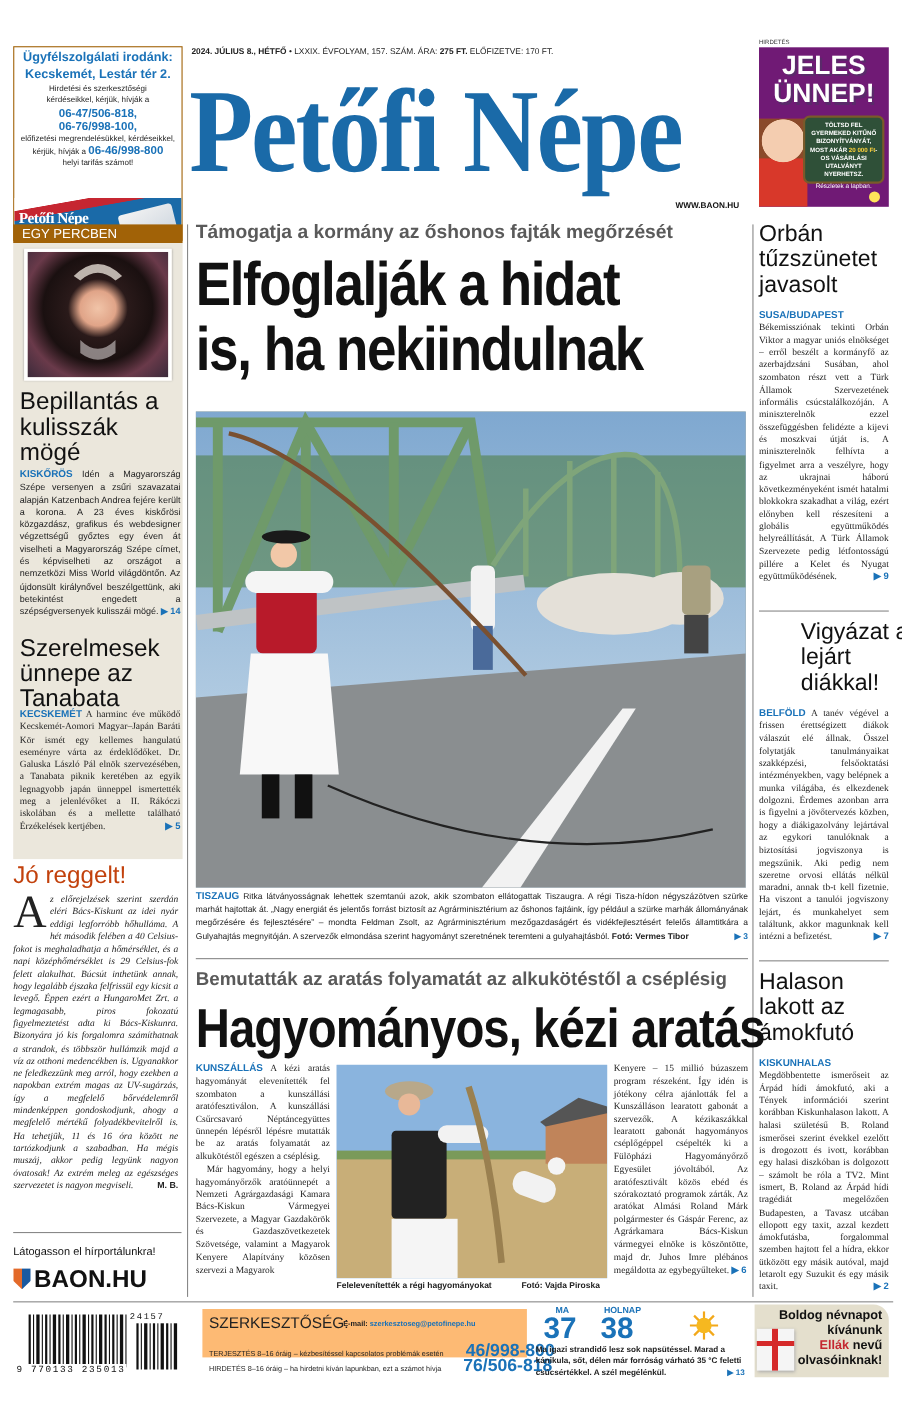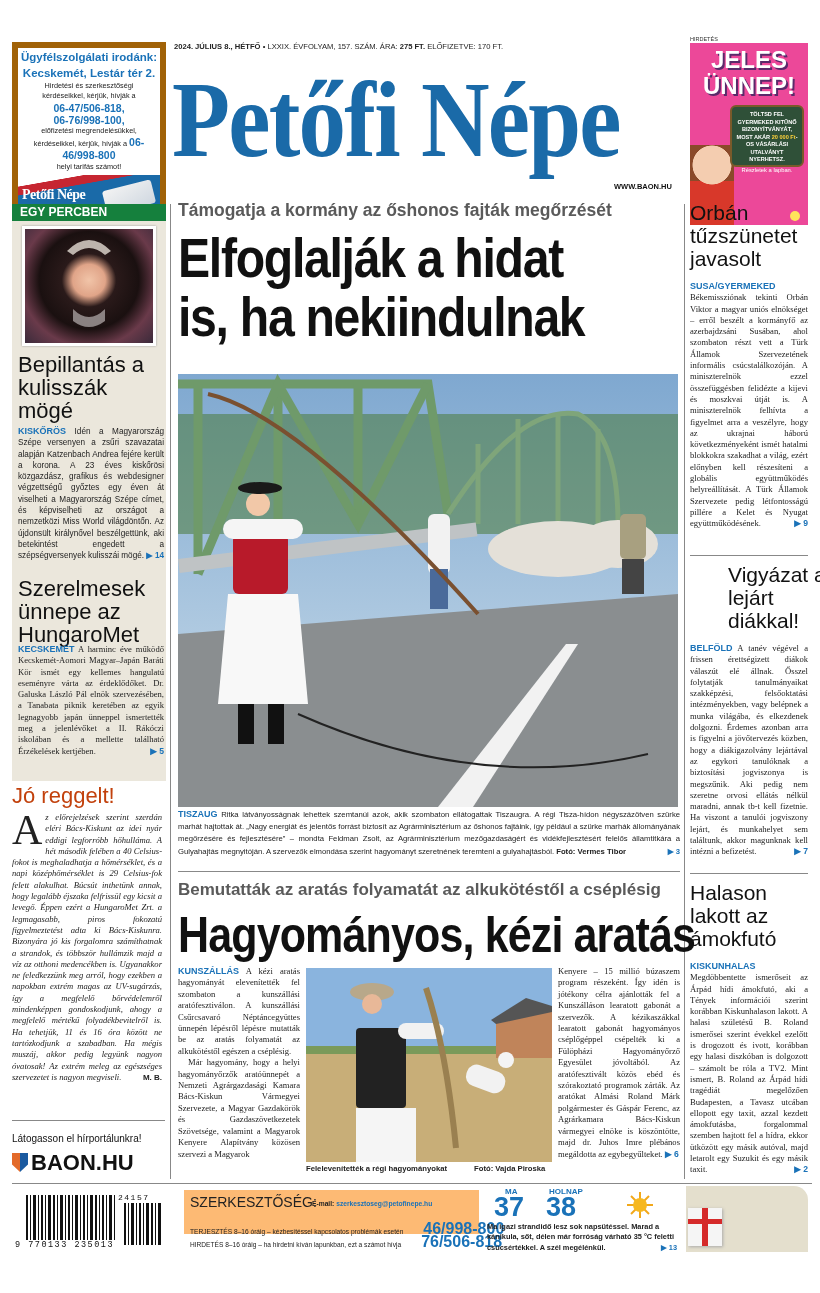--- a/index.html
+++ b/index.html
@@ -3,46 +3,46 @@
 <meta charset="utf-8">
 <style>
 *{box-sizing:border-box;margin:0;padding:0}
 body{width:820px;height:1293px;background:#fff;font-family:"Liberation Sans",sans-serif;color:#111;position:relative;overflow:hidden}
 .abs{position:absolute}
 .serif{font-family:"Liberation Serif",serif}
 .kicker{font-family:"Liberation Sans",sans-serif;font-weight:bold;color:#1a72b8;font-size:9px}
 .ref{color:#1a72b8;font-weight:bold;font-family:"Liberation Sans",sans-serif;float:right}
 .just{text-align:justify;hyphens:auto}
 
-#svc{left:12px;top:42px;width:154px;height:177px;border:6px solid #a16207;text-align:center;overflow:hidden}
+#svc{left:12px;top:42px;width:154px;height:177px;border:1px solid #a16207;text-align:center;overflow:hidden}
 #svc .h{color:#1a72b8;font-weight:bold;font-size:11.5px;line-height:13px;margin-top:3px}
 #svc .t{font-size:7.3px;line-height:10px;color:#222}
 #svc .ph{color:#1a72b8;font-weight:bold;font-size:10.5px;line-height:12px}
 #svc .foot{position:absolute;left:0;bottom:0;width:100%;height:38px;background:linear-gradient(170deg,#fff 0,#fff 18%,#c62631 19%,#c62631 32%,#1a6aa8 33%)}
 #svc .foot .logo{position:absolute;left:4px;top:12px;color:#fff;font-family:"Liberation Serif",serif;font-weight:bold;font-size:14px;letter-spacing:-0.5px}
 #svc .foot .url{position:absolute;left:8px;bottom:2px;color:#fff;font-size:5.5px;font-weight:bold}
 #svc .foot .paper{position:absolute;right:6px;top:10px;width:50px;height:24px;background:linear-gradient(160deg,#f3f3f3,#cfd7e0);transform:rotate(-14deg);border-radius:3px}
 
 #dateline{left:174px;top:42px;font-size:7.6px;color:#222;white-space:nowrap}
 #dateline b{font-weight:bold}
 
 #masthead{left:172px;top:60px;font-family:"Liberation Serif",serif;font-weight:bold;color:#1a6aa8;font-size:108px;letter-spacing:-2px;line-height:120px;transform:scaleX(0.88);transform-origin:left top;white-space:nowrap}
 #wwwurl{left:614px;top:182px;font-size:7.5px;font-weight:bold;color:#111}
 
 #ad-label{left:690px;top:36px;font-size:5.5px;color:#333}
-#ad{left:690px;top:43px;width:118px;height:182px;background:#ec4899;overflow:hidden}
+#ad{left:690px;top:43px;width:118px;height:145px;background:#701a75;overflow:hidden}
 #ad .t1{position:absolute;left:0;width:100%;text-align:center;top:4px;color:#fff;font-weight:bold;font-size:24px;line-height:26px;text-shadow:2px 2px 0 #5a2a6a}
 #ad .girl{position:absolute;left:0;bottom:0;width:44px;height:80px;background:radial-gradient(circle at 50% 25%,#f4cdb0 0,#f4cdb0 30%,transparent 31%),linear-gradient(#8a4a2a,#8a4a2a) 0 0/100% 45% no-repeat,#d8382a}
 #ad .board{position:absolute;left:40px;top:62px;width:74px;height:62px;background:#2f5038;border:2px solid #7a5a2a;border-radius:6px;color:#fff;font-size:5.6px;line-height:7.5px;text-align:center;padding:4px 2px;font-weight:bold}
 #ad .board .y{color:#ffd23a}
 #ad .board .s{font-weight:normal;font-size:5.8px;margin-top:3px}
 #ad .bulb{position:absolute;right:8px;bottom:4px;width:10px;height:10px;border-radius:50%;background:#ffe45a}
 #ad .code{position:absolute;right:1px;top:12px;font-size:4px;color:#fff;writing-mode:vertical-rl}
 
-#egy{left:12px;top:204px;width:154px;height:17px;background:#15803d;color:#fff;font-weight:bold;font-size:12px;padding-left:8px;line-height:17px}
+#egy{left:12px;top:204px;width:154px;height:17px;background:#a16207;color:#fff;font-weight:normal;font-size:12px;padding-left:8px;line-height:17px}
 #leftbg{left:12px;top:221px;width:154px;height:560px;background:#ebe7dc}
 #mainphoto-left{left:22px;top:226px;width:134px;height:120px;background:radial-gradient(ellipse at 50% 45%,#f1c4a8 0,#e0a488 18%,#2a1a1a 30%,#1a1010 55%,#6a3a4a 75%,#3a2a3a 100%);border:3px solid #fff;box-shadow:0 0 2px #999}
 .lh{font-size:22px;line-height:23px;color:#111}
 #h-bep{left:18px;top:353px}
 #b-bep{left:18px;top:426px;width:146px;font-size:8.2px;line-height:11.3px;color:#222}
 #h-sze{left:18px;top:577px}
 #b-sze{left:18px;top:644px;width:146px;font-size:8.6px;line-height:11.3px;color:#222}
 #h-jo{left:12px;top:784px;color:#c2410c;font-size:22px;line-height:24px}
 #b-jo{left:12px;top:812px;width:150px;font-style:italic;font-size:8.6px;line-height:11.3px;color:#222}
 #b-jo .drop{float:left;font-size:42px;line-height:34px;font-style:normal;margin-right:3px;margin-top:1px}
@@ -144,21 +144,21 @@
       <path d="M42 22 Q64 0 86 22 L80 26 Q64 12 48 26Z" fill="#d8d0c8" opacity="0.85"></path>
       <path d="M48 80 Q64 96 80 80 L80 92 Q64 104 48 92Z" fill="#b8b0b0" opacity="0.7"></path>
     </svg>
 </div>
 <div id="h-bep" class="abs lh" style="width:140px">Bepillantás a kulisszák mögé</div>
 <div id="b-bep" class="abs just">
   <span class="kicker">KISKŐRÖS</span>
   <span>Idén a Magyarország Szépe versenyen a zsűri szavazatai alapján Katzenbach Andrea fejére került a korona. A 23 éves kiskőrösi közgazdász, grafikus és webdesigner végzettségű győztes egy éven át viselheti a Magyarország Szépe címet, és képviselheti az országot a nemzetközi Miss World világdöntőn. Az újdonsült királynővel beszélgettünk, aki betekintést engedett a szépségversenyek kulisszái mögé.</span>
   <span class="ref">▶ 14</span>
 </div>
-<div id="h-sze" class="abs lh" style="width:140px">Szerelmesek ünnepe az HungaroMet</div>
+<div id="h-sze" class="abs lh" style="width:140px">Szerelmesek ünnepe az Tanabata</div>
 <div id="b-sze" class="abs just serif">
   <span class="kicker">KECSKEMÉT</span>
   <span>A harminc éve működő Kecskemét-Aomori Magyar–Japán Baráti Kör ismét egy kellemes hangulatú eseményre várta az érdeklődőket. Dr. Galuska László Pál elnök szervezésében, a Tanabata piknik keretében az egyik legnagyobb japán ünneppel ismertették meg a jelenlévőket a II. Rákóczi iskolában és a mellette található Érzékelések kertjében.</span>
   <span class="ref">▶ 5</span>
 </div>
 <div id="h-jo" class="abs">Jó reggelt!</div>
 <div id="b-jo" class="abs just serif">
   <span class="drop">A</span><span>z előrejelzések szerint szerdán eléri Bács-Kiskunt az idei nyár eddigi legforróbb hőhulláma. A hét második felében a 40 Celsius-fokot is meghaladhatja a hőmérséklet, és a napi középhőmérséklet is 29 Celsius-fok felett alakulhat. Búcsút inthetünk annak, hogy legalább éjszaka felfrissül egy kicsit a levegő. Éppen ezért a HungaroMet Zrt. a legmagasabb, piros fokozatú figyelmeztetést adta ki Bács-Kiskunra. Bizonyára jó kis forgalomra számíthatnak a strandok, és többször hullámzik majd a víz az otthoni medencékben is. Ugyanakkor ne feledkezzünk meg arról, hogy ezekben a napokban extrém magas az UV-sugárzás, így a megfelelő bőrvédelemről mindenképpen gondoskodjunk, ahogy a megfelelő mértékű folyadékbevitelről is. Ha tehetjük, 11 és 16 óra között ne tartózkodjunk a szabadban. Ha mégis muszáj, akkor pedig legyünk nagyon óvatosak! Az extrém meleg az egészséges szervezetet is nagyon megviseli.</span>
   <span class="ref" style="color:#222;font-style:normal;font-size:8px">M. B.</span>
 </div>
@@ -255,21 +255,21 @@
 </div>
 <div id="cap2a" class="abs">Felelevenítették a régi hagyományokat</div>
 <div id="cap2b" class="abs">Fotó: Vajda Piroska</div>
 <div id="b-ara2" class="abs just serif">
   <span>Kenyere – 15 millió búzaszem program részeként. Így idén is jótékony célra ajánlották fel a Kunszálláson learatott gabonát a szervezők. A kézikaszákkal learatott gabonát hagyományos cséplőgéppel csépelték ki a Fülöpházi Hagyományőrző Egyesület jóvoltából. Az aratófesztivált közös ebéd és szórakoztató programok zárták. Az aratókat Almási Roland Márk polgármester és Gáspár Ferenc, az Agrárkamara Bács-Kiskun vármegyei elnöke is köszöntötte, majd dr. Juhos Imre plébános megáldotta az egybegyűlteket.</span>
   <span class="ref" style="float:none">▶ 6</span>
 </div>
 
 <div id="h-orb" class="abs rh" style="width:120px">Orbán tűzszünetet javasolt</div>
 <div id="b-orb" class="abs just serif">
-  <span class="kicker">SUSA/GYERMEKED</span>
+  <span class="kicker">SUSA/BUDAPEST</span>
   <span>Békemissziónak tekinti Orbán Viktor a magyar uniós elnökséget – erről beszélt a kormányfő az azerbajdzsáni Susában, ahol szombaton részt vett a Türk Államok Szervezetének informális csúcstalálkozóján. A miniszterelnök ezzel összefüggésben felidézte a kijevi és moszkvai útját is. A miniszterelnök felhívta a figyelmet arra a veszélyre, hogy az ukrajnai háború következményeként ismét hatalmi blokkokra szakadhat a világ, ezért előnyben kell részesíteni a globális együttműködés helyreállítását. A Türk Államok Szervezete pedig létfontosságú pillére a Kelet és Nyugat együttműködésének.</span>
   <span class="ref">▶ 9</span>
 </div>
 <div id="sep-r1" class="abs"></div>
 <div id="h-vig" class="abs rh" style="width:112px">Vigyázat a lejárt diákkal!</div>
 <div id="b-vig" class="abs just serif">
   <span class="kicker">BELFÖLD</span>
   <span>A tanév végével a frissen érettségizett diákok válaszút elé állnak. Ősszel folytatják tanulmányaikat szakképzési, felsőoktatási intézményekben, vagy belépnek a munka világába, és elkezdenek dolgozni. Érdemes azonban arra is figyelni a jövőtervezés közben, hogy a diákigazolvány lejártával az egykori tanulóknak a biztosítási jogviszonya is megszűnik. Aki pedig nem szeretne orvosi ellátás nélkül maradni, annak tb-t kell fizetnie. Ha viszont a tanulói jogviszony lejárt, és munkahelyet sem találtunk, akkor magunknak kell intézni a befizetést.</span>
   <span class="ref">▶ 7</span>
 </div>
@@ -343,13 +343,19 @@
     </g>
   <circle cx="13" cy="13" r="7" fill="#f6b820"></circle>
 </svg>
 <div id="wx-text" class="abs">
   <span>Ma igazi strandidő lesz sok napsütéssel. Marad a kánikula, sőt, délen már forróság várható 35 °C feletti csúcsértékkel. A szél megélénkül.</span>
   <span class="ref">▶ 13</span>
 </div>
 
 <div id="nev" class="abs">
   <div class="gift"></div>
+  <div class="txt">
+    <div>Boldog névnapot</div>
+    <div>kívánunk</div>
+    <div><span class="red">Ellák</span> <span>nevű</span></div>
+    <div>olvasóinknak!</div>
+  </div>
 </div>
 
 </body></html>

